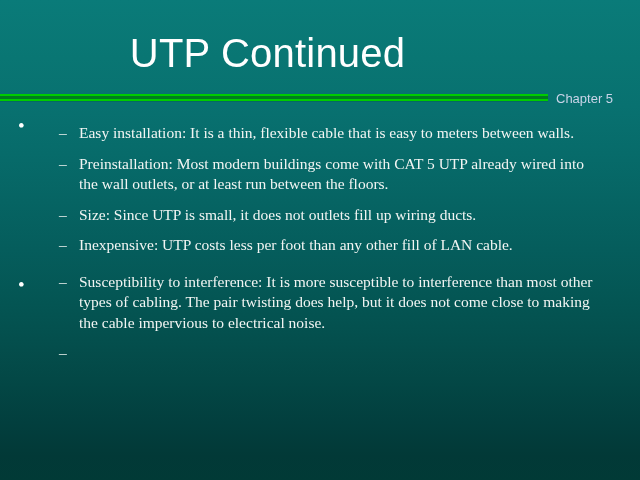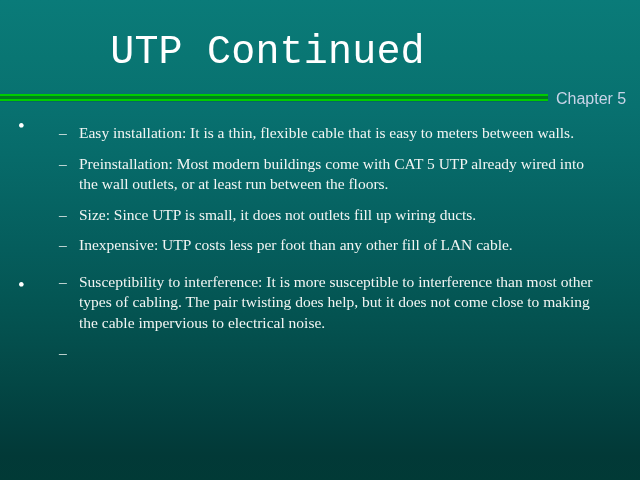--- a/index.html
+++ b/index.html
@@ -30,21 +30,21 @@
   }
 
   
   #title {
     position: absolute;
     left: 0;
     top: 30px;
     width: 535px;
     text-align: center;
     color: #ffffff;
-    font-family: Liberation Mono, monospace;
+    font-family: Liberation Sans, sans-serif;
     font-size: 40px;
     line-height: 46px;
     font-weight: normal;
     letter-spacing: 0.2px;
     white-space: nowrap;
   }
 
   
   #divider {
     position: absolute;
@@ -82,21 +82,21 @@
     background: #046a63;
   }
 
   
   #chapter-label {
     position: absolute;
     left: 556px;
     top: 91px;
     color: #c9d4e8;
     font-family: "Liberation Sans", "DejaVu Sans", sans-serif;
-    font-size: 16px;
+    font-size: 13px;
     line-height: 16px;
     white-space: nowrap;
   }
 
   
   #body-area {
     position: absolute;
     left: 0;
     top: 113px;
     width: 640px;

